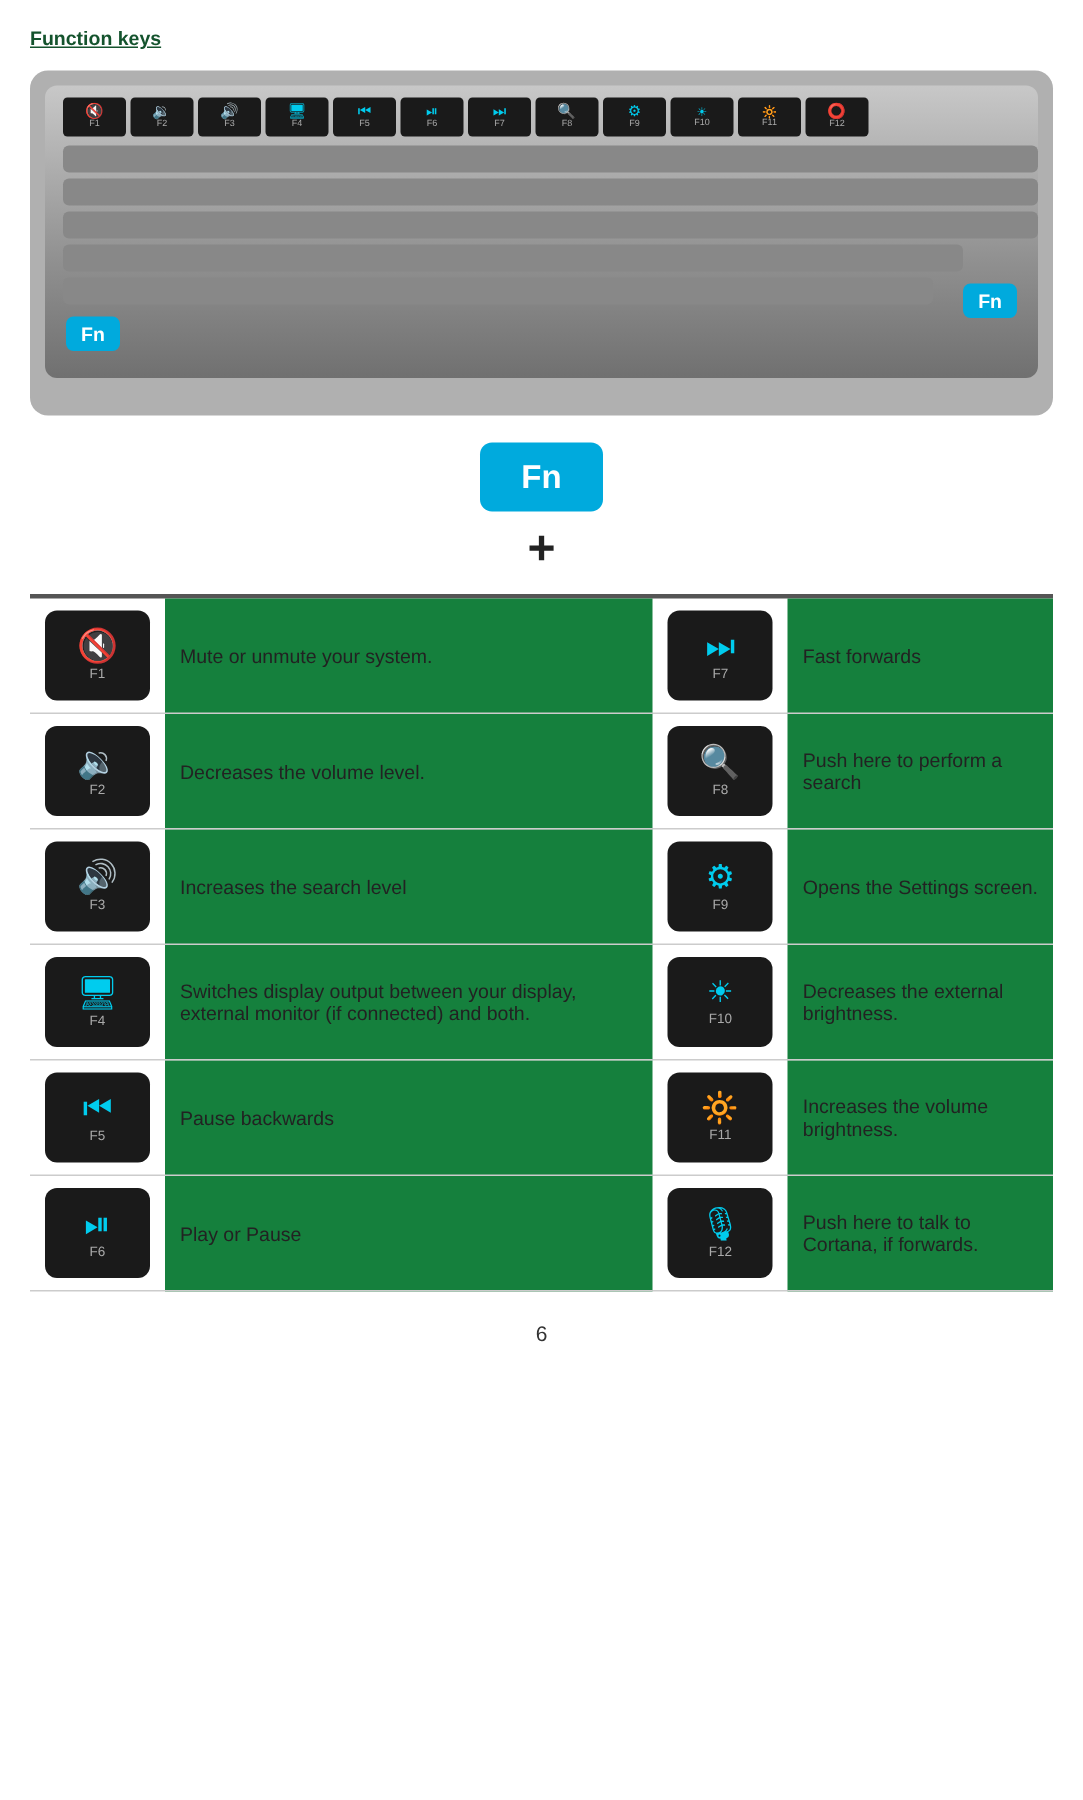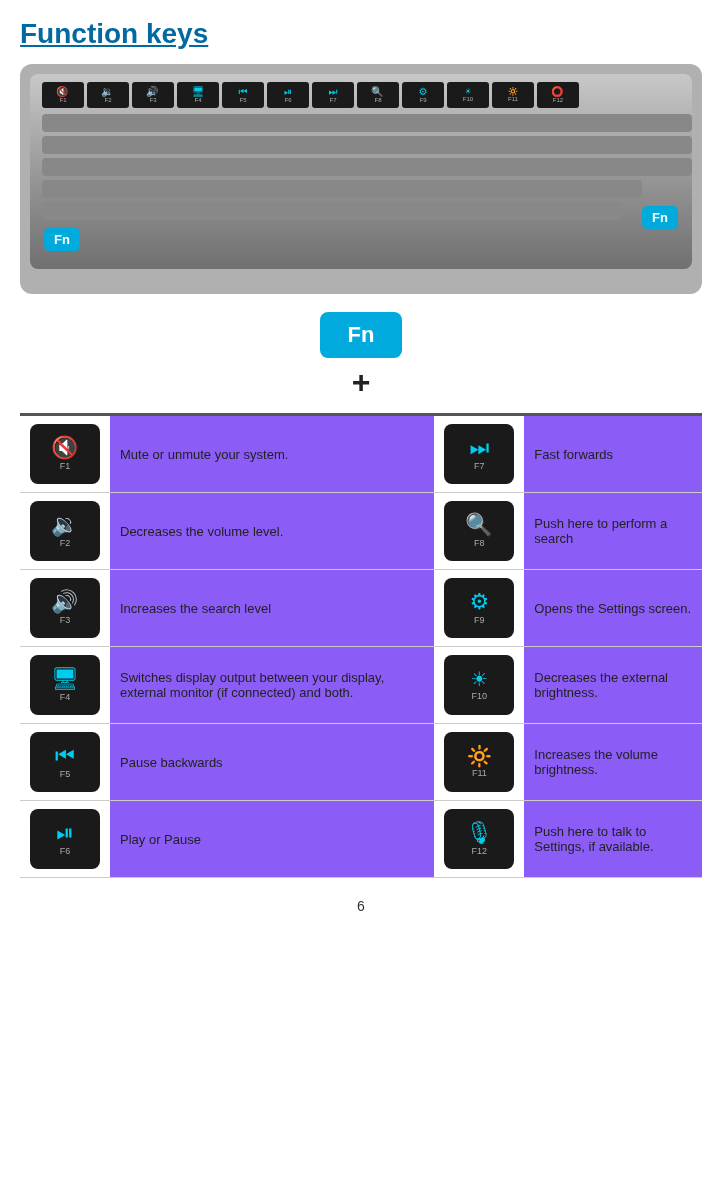--- a/index.html
+++ b/index.html
@@ -11,23 +11,23 @@
       font-size: 14px;
       color: #222;
       position: relative;
     }
 
     .page-container {
       padding: 18px 20px 30px 20px;
     }
 
     .page-title {
-      font-size: 28px;
+      font-size: 13px;
       font-weight: bold;
-      color: #0369a1;
+      color: #14532d;
       text-decoration: underline;
       margin-bottom: 14px;
     }
 
     
     .keyboard-area {
       background: #b0b0b0;
       border-radius: 12px;
       padding: 10px 10px 14px 10px;
       margin-bottom: 18px;
@@ -159,21 +159,21 @@
       padding: 8px 6px;
       vertical-align: middle;
       text-align: center;
     }
 
     .fkey-cell-desc {
       padding: 8px 10px;
       vertical-align: middle;
       font-size: 13px;
       color: #222;
-      background: #8b5cf6;
+      background: #15803d;
     }
 
     .fkey-icon-box {
       background: #1a1a1a;
       border-radius: 8px;
       color: #fff;
       width: 70px;
       height: 60px;
       display: flex;
       flex-direction: column;
@@ -388,20 +388,20 @@
             <span class="key-num">F6</span>
           </div>
         </td>
         <td class="fkey-cell-desc">Play or Pause</td>
         <td class="fkey-cell-key">
           <div class="fkey-icon-box">
             <span class="big-icon">🎙</span>
             <span class="key-num">F12</span>
           </div>
         </td>
-        <td class="fkey-cell-desc">Push here to talk to Settings, if available.</td>
+        <td class="fkey-cell-desc">Push here to talk to Cortana, if forwards.</td>
       </tr>
     </tbody>
   </table>
 
   <div class="page-num">6</div>
 
 </div>
 
 </body></html>

